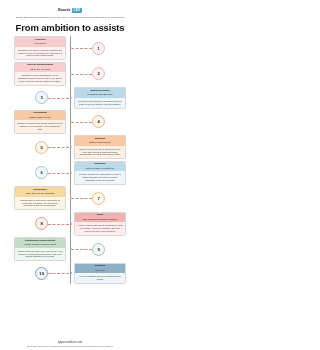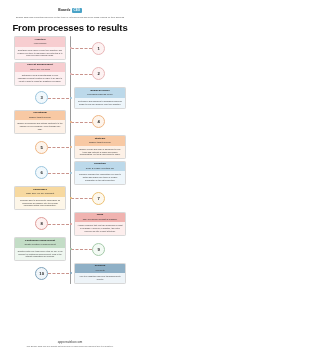--- a/index.html
+++ b/index.html
@@ -47,21 +47,21 @@
 </head>
 <body>
 
 <div class="page">
 
   <div class="brandbar">
     <div class="brand-word">Boardz</div>
     <div class="brand-badge">CEO</div>
   </div>
   <div class="subtitle">Boardz CEO has a practical playbook on the topic of entrepreneurs and world-class leaders for their success</div>
-  <div class="title">From processes to results</div>
+  <div class="title">From ambition to assists</div>
 
   <div class="timeline" id="timeline">
     <div class="spine" style="height: 247.5px;"></div>
   <div class="row" style="top: 0px;">
         <div class="card left" style="background: rgb(253, 240, 241); top: 0px;">
           <div class="card-head" style="background: rgb(247, 205, 208);">
             <div class="card-title">Ambition</div>
             <div class="card-sub">Your purpose</div>
           </div>
           <div class="card-body">Crystalize clear vision of your true ambition. The reason you strive to maximize your potential is to fulfil your own personal goals.</div>

